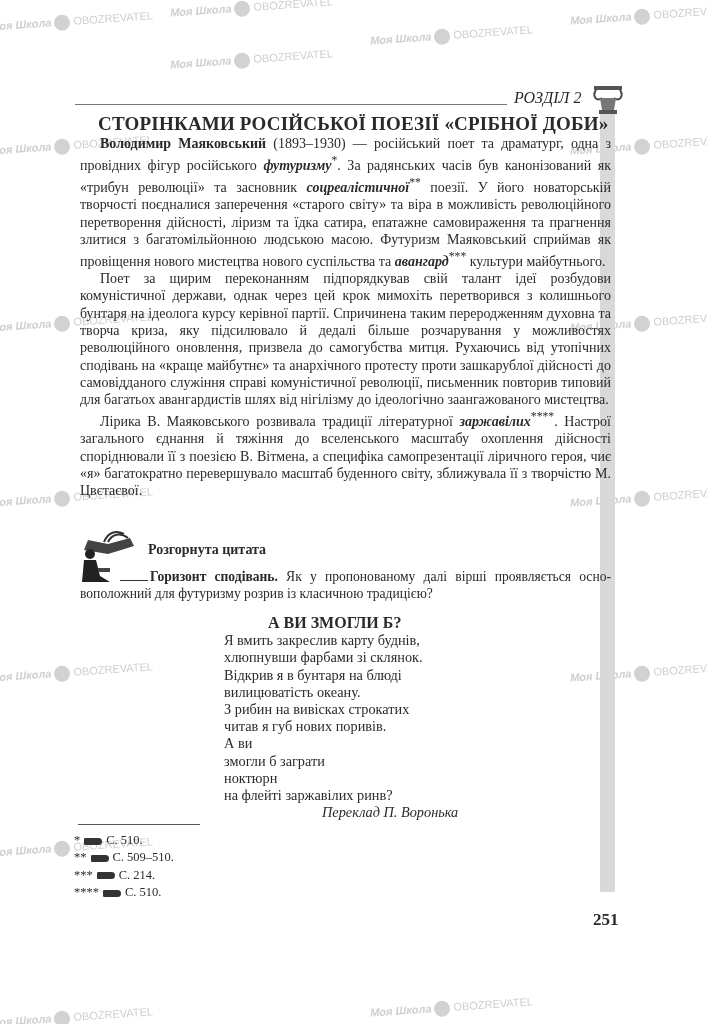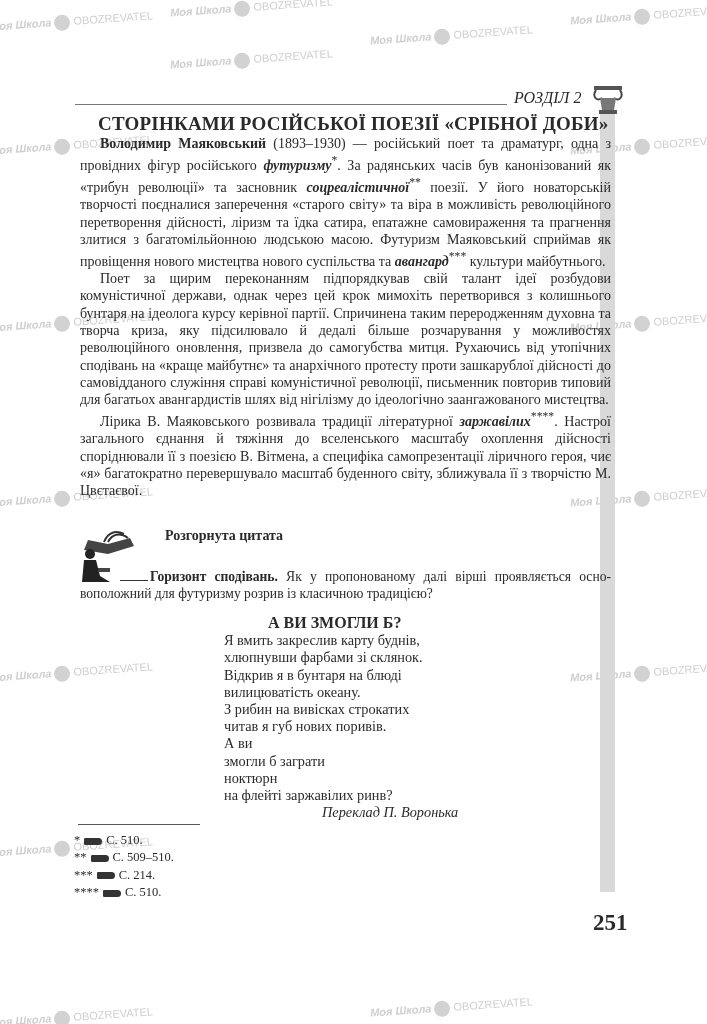--- a/index.html
+++ b/index.html
@@ -15,32 +15,32 @@
   .stripe { position: absolute; left: 600px; top: 112px; width: 15px; height: 780px; background: #d9d9d9; z-index: 1; }
   .capital { position: absolute; left: 590px; top: 84px; width: 36px; height: 32px; z-index: 2; }
   .header-line { position: absolute; left: 75px; top: 104px; width: 432px; border-top: 1px solid #777; z-index: 2; }
   .section { position: absolute; left: 514px; top: 89px; font-style: italic; font-size: 16px; z-index: 2; }
   .title { position: absolute; left: 98px; top: 113px; font-size: 19px; font-weight: bold; letter-spacing: 0.2px; z-index: 2; }
   .content { position: absolute; left: 80px; top: 135px; width: 531px; font-size: 14px; line-height: 17.3px;
              text-align: justify; z-index: 2; }
   .content p { margin: 0; text-indent: 20px; }
   .content b.it { font-style: italic; }
   .quote-block { position: absolute; left: 80px; top: 528px; width: 531px; z-index: 2; }
-  .quote-row { display: flex; align-items: flex-start; height: 30px; gap: 17px; }
+  .quote-row { display: flex; align-items: flex-end; height: 30px; }
   .quote-title { font-weight: bold; font-size: 14px; margin-left: 10px; }
   .horizon { position: absolute; left: 80px; top: 568px; width: 531px; font-size: 13.6px; line-height: 17px; z-index: 2; text-align: justify; }
   .horizon-line { display:inline-block; width: 28px; border-bottom: 1px solid #333; margin-left: 40px; margin-right: 2px; }
   .poem { position: absolute; left: 224px; top: 614px; font-size: 14.3px; line-height: 17.2px; z-index: 2; }
   .poem-title { font-weight: bold; font-size: 16px; margin-left: 44px; margin-bottom: 1px; }
   .translator { font-style: italic; margin-left: 98px; }
   .fn-rule { position: absolute; left: 78px; top: 824px; width: 122px; border-top: 1px solid #555; z-index: 2; }
   .footnotes { position: absolute; left: 74px; top: 832px; font-size: 12.5px; line-height: 17.3px; z-index: 2; }
   .fn-arrow { display: inline-block; width: 18px; height: 7px; background: #333; border-radius: 2px 6px 6px 2px;
               vertical-align: middle; margin: 0 4px; }
-  .page-num { position: absolute; left: 593px; top: 910px; font-weight: bold; font-size: 23px; z-index: 2; }
+  .page-num { position: absolute; left: 593px; top: 910px; font-weight: bold; font-size: 17px; z-index: 2; }
 </style>
 </head>
 <body>
 
 <div class="wm" style="left:-10px;top:14px"><span class="ms">Моя Школа</span><span class="logo"></span><span>OBOZREVATEL</span></div>
 <div class="wm" style="left:170px;top:0px"><span class="ms">Моя Школа</span><span class="logo"></span><span>OBOZREVATEL</span></div>
 <div class="wm" style="left:170px;top:52px"><span class="ms">Моя Школа</span><span class="logo"></span><span>OBOZREVATEL</span></div>
 <div class="wm" style="left:370px;top:28px"><span class="ms">Моя Школа</span><span class="logo"></span><span>OBOZREVATEL</span></div>
 <div class="wm" style="left:570px;top:8px"><span class="ms">Моя Школа</span><span class="logo"></span><span>OBOZREVATEL</span></div>
 <div class="wm" style="left:-10px;top:138px"><span class="ms">Моя Школа</span><span class="logo"></span><span>OBOZREVATEL</span></div>

